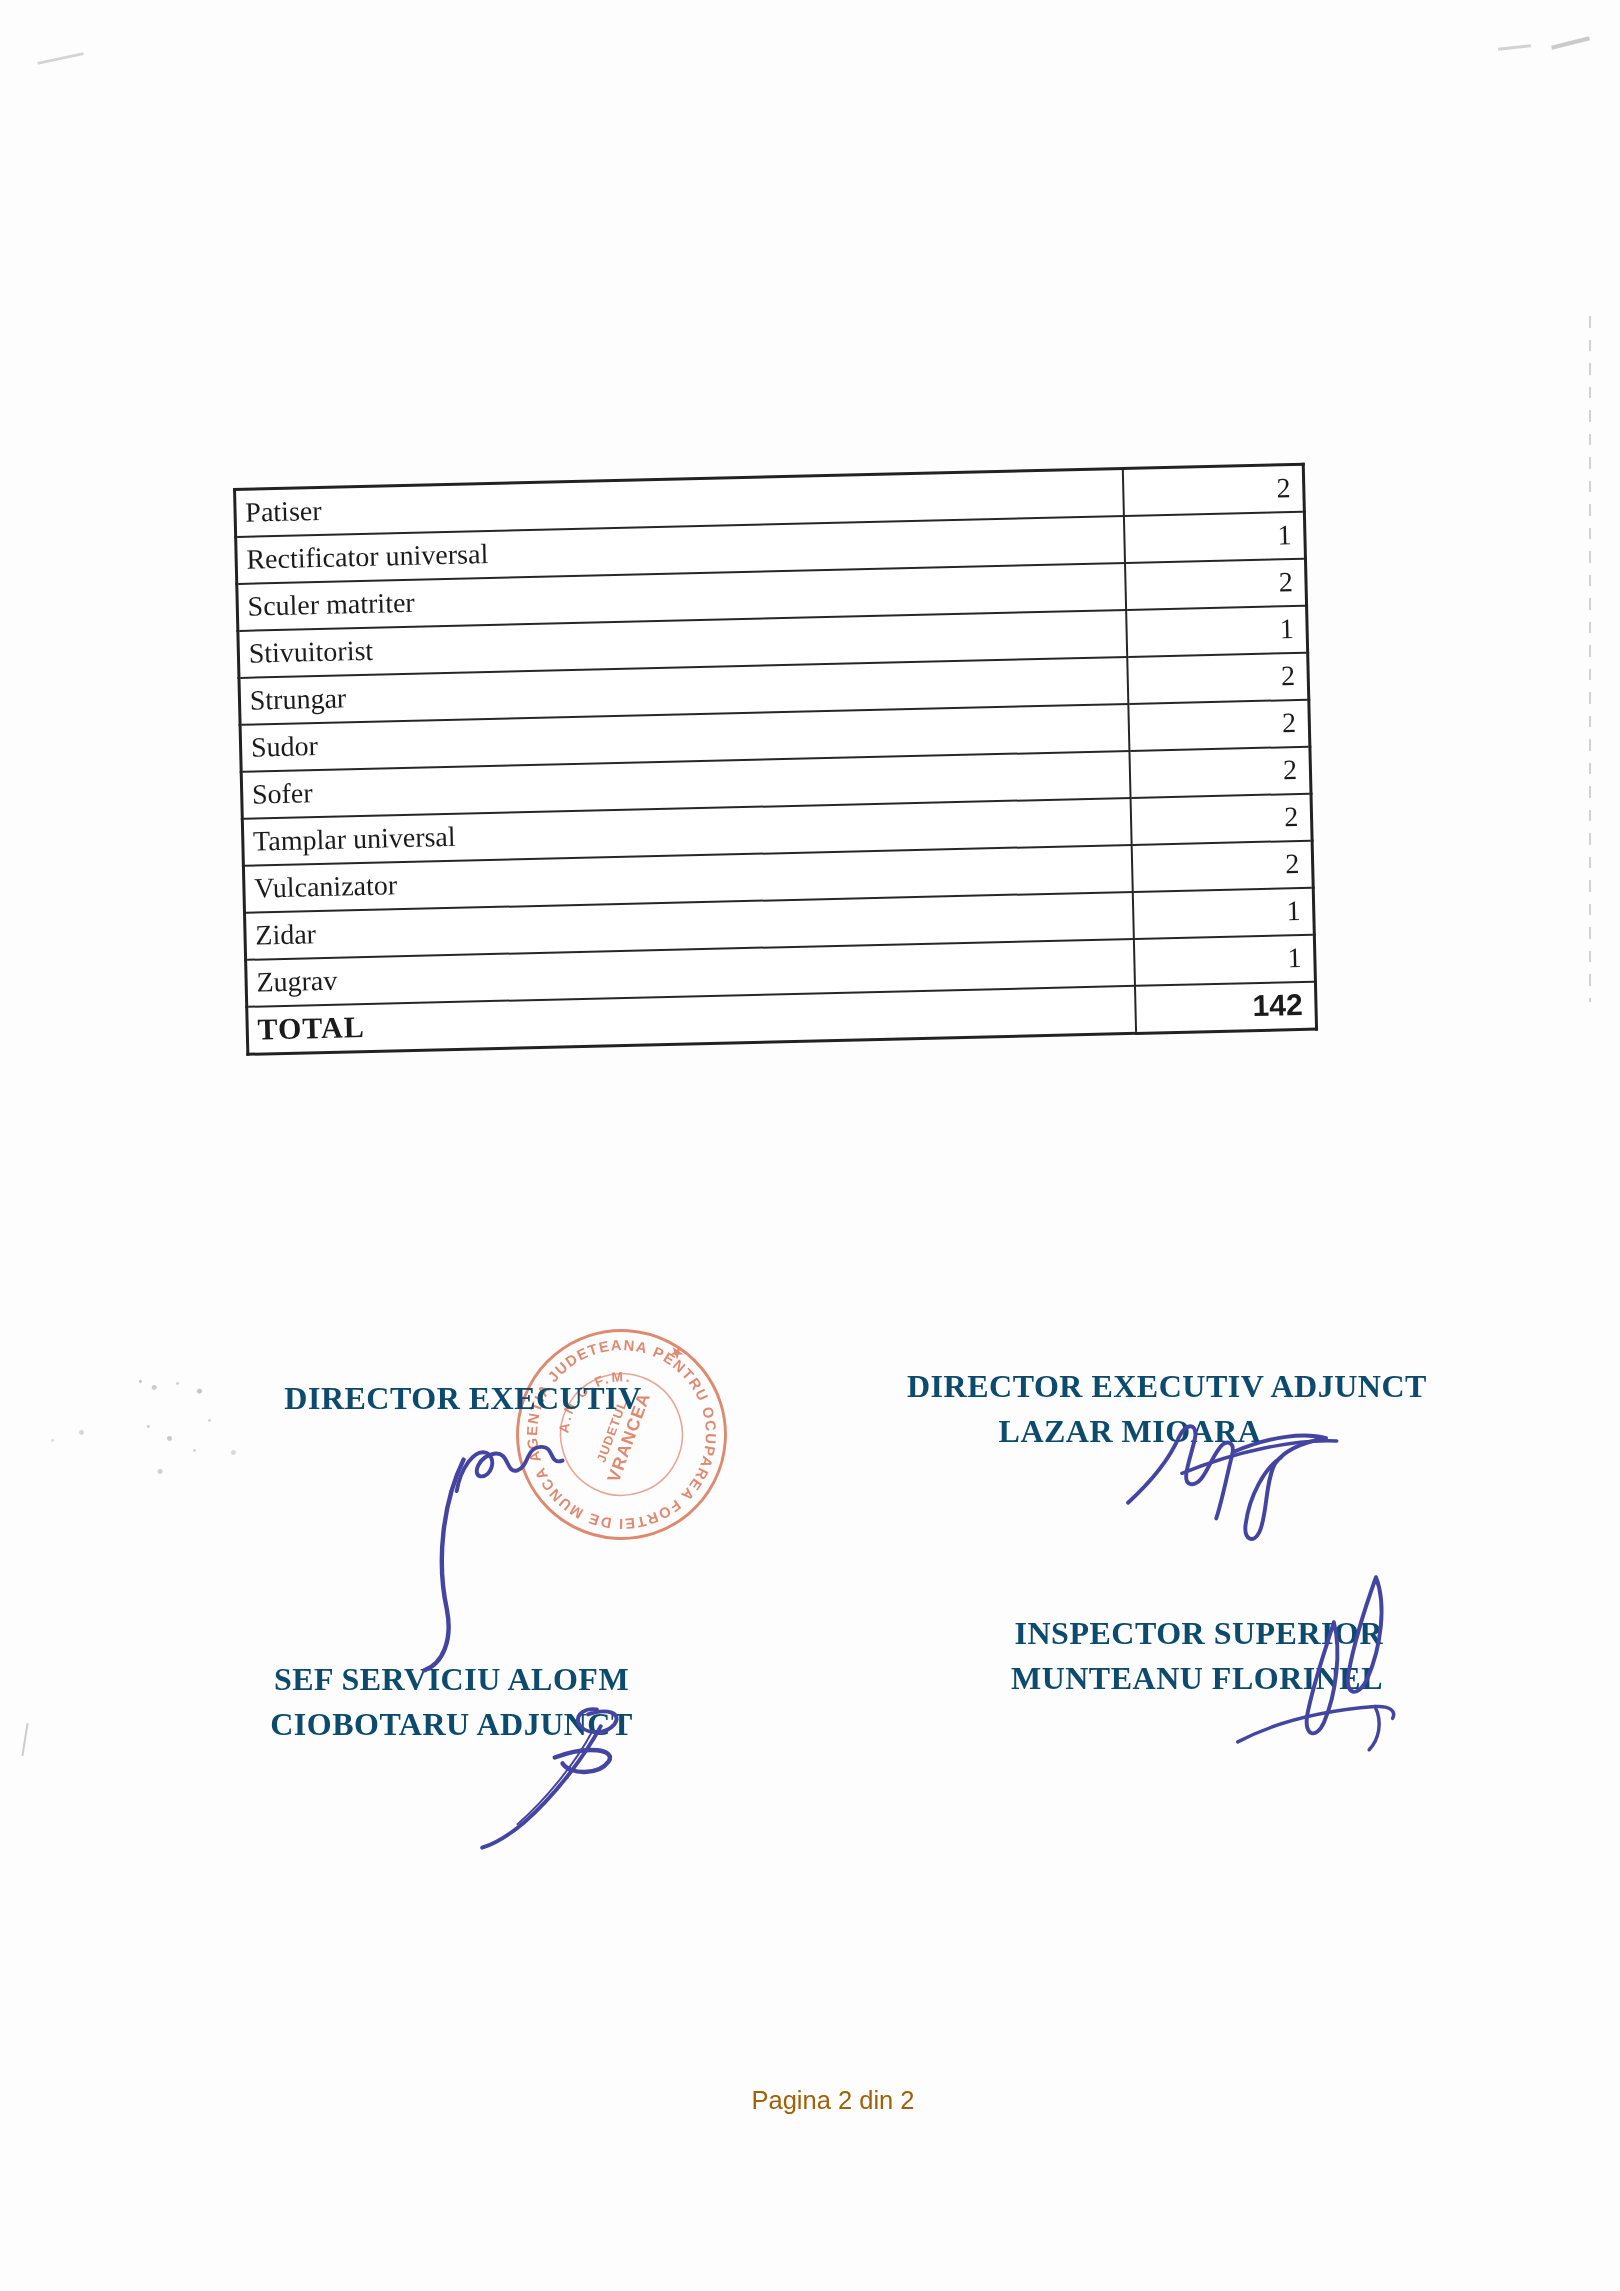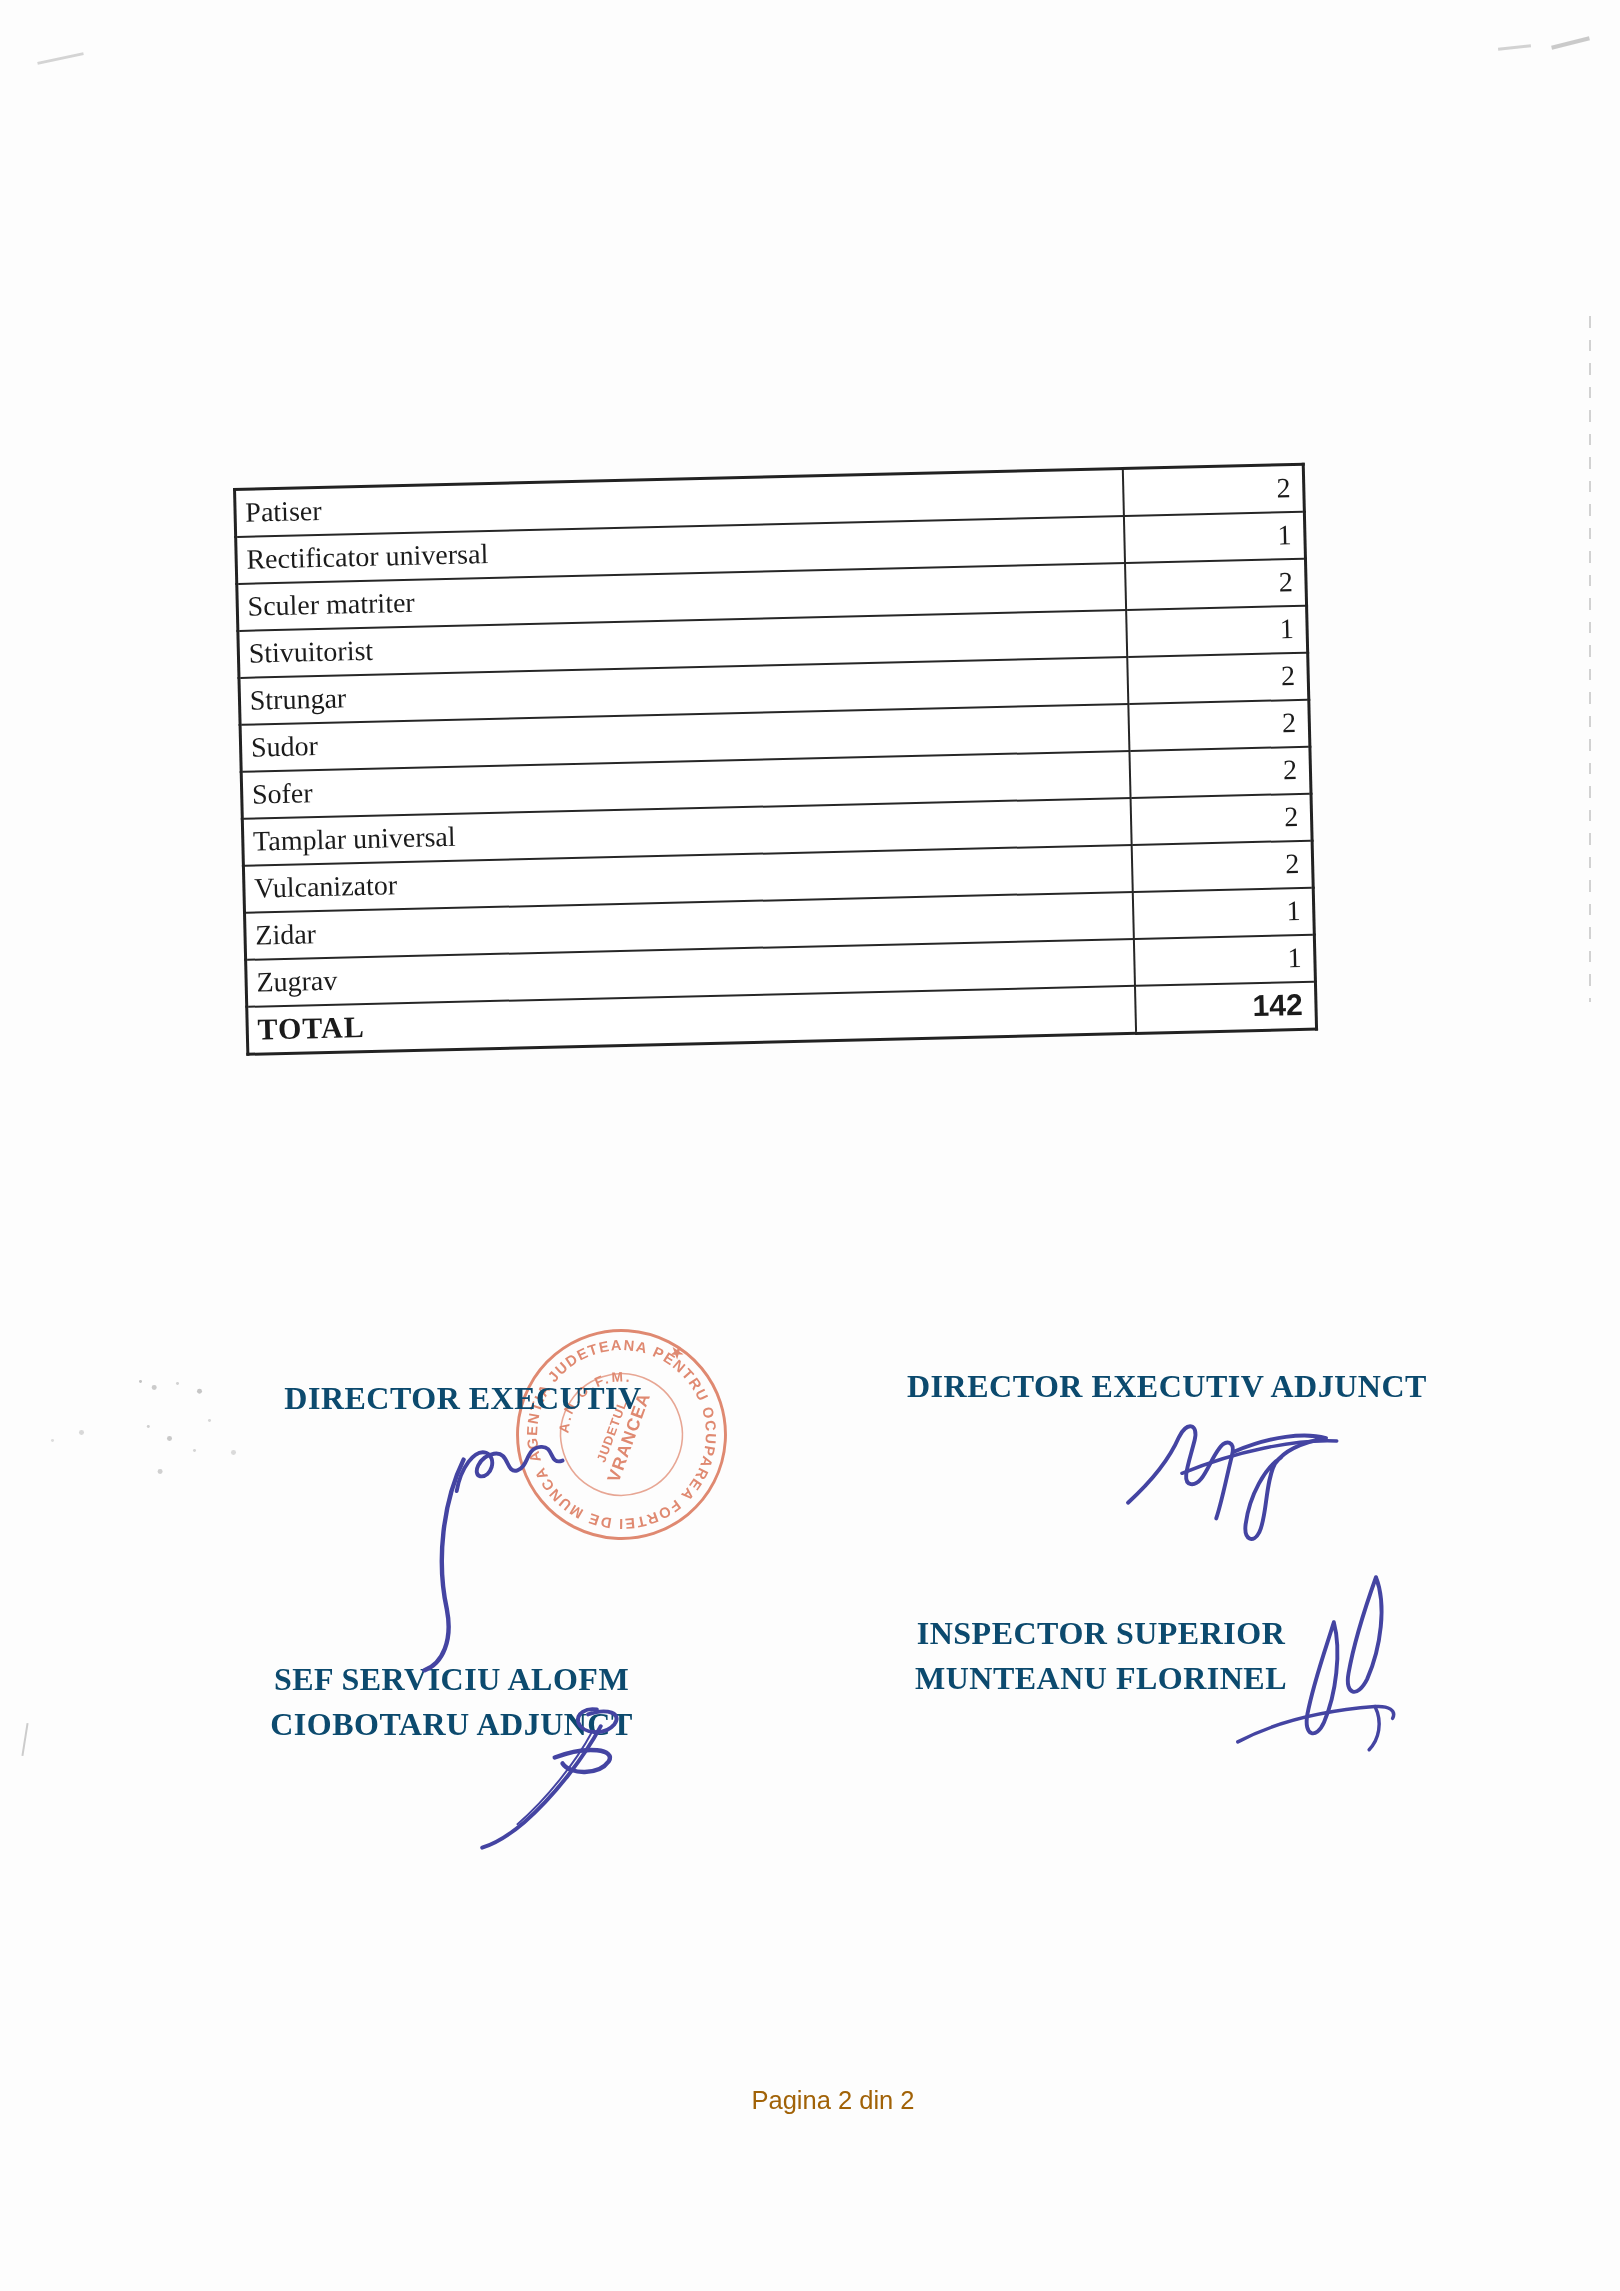--- a/index.html
+++ b/index.html
@@ -42,21 +42,21 @@
     font-weight:bold;
     font-size:32px;
     line-height:45px;
     letter-spacing:0.5px;
     color:#0c4a6e;
     white-space:nowrap;
   }
   #sig-block-1{left:245px;top:1376px;width:436px;}
   #sig-block-2{left:907px;top:1364px;width:446px;}
   #sig-block-3{left:243px;top:1621px;width:417px;margin-top:36px;}
-  #sig-block-4{left:888px;top:1611px;width:426px;}
+  #sig-block-4{left:957px;top:1611px;width:426px;text-align:right;}
   
   .stamp{
     position:absolute;left:493px;top:1306px;width:257px;height:257px;
     opacity:.88;
   }
   .stamp text{
     font-family:"Liberation Sans",sans-serif;
     font-weight:bold;
     fill:#dc7a5e;
   }
@@ -189,20 +189,21 @@
         <text y="14" font-size="18" letter-spacing="1">VRANCEA</text>
       </g>
     </g>
   </svg>
 
   <div class="sig-block" id="sig-block-1">
     <div>DIRECTOR EXECUTIV</div>
   </div>
   <div class="sig-block" id="sig-block-2">
     <div>DIRECTOR EXECUTIV ADJUNCT</div>
+    <div>LAZAR MIOARA</div>
   </div>
   <div class="sig-block" id="sig-block-3">
     <div>SEF SERVICIU ALOFM</div>
     <div>CIOBOTARU ADJUNCT</div>
   </div>
   <div class="sig-block" id="sig-block-4">
     <div>INSPECTOR SUPERIOR</div>
     <div>MUNTEANU FLORINEL</div>
   </div>
 

